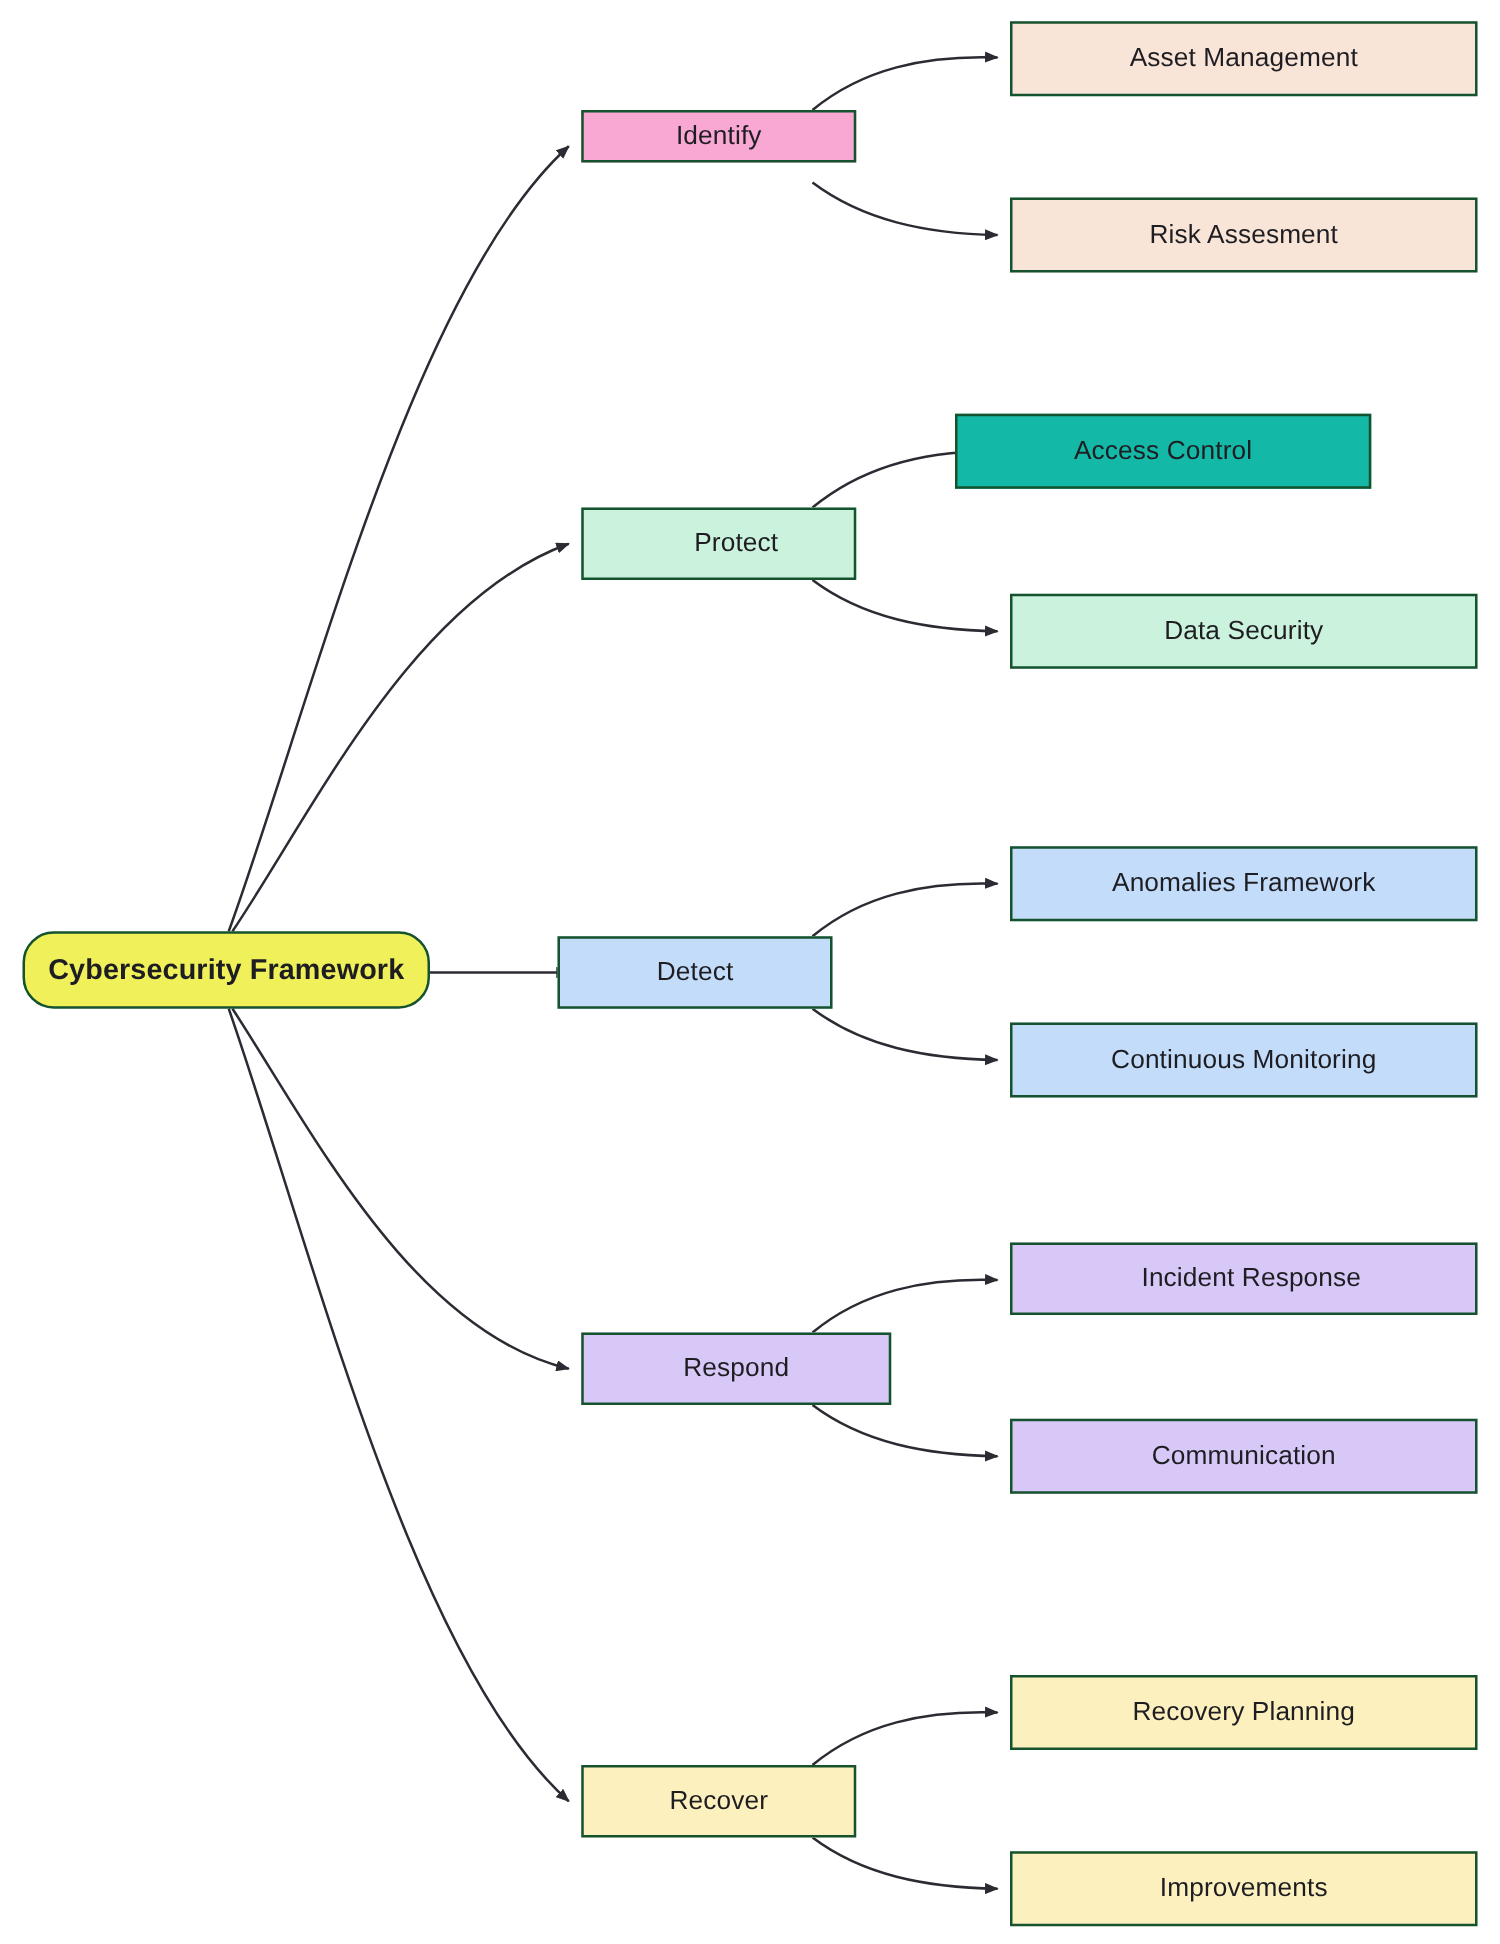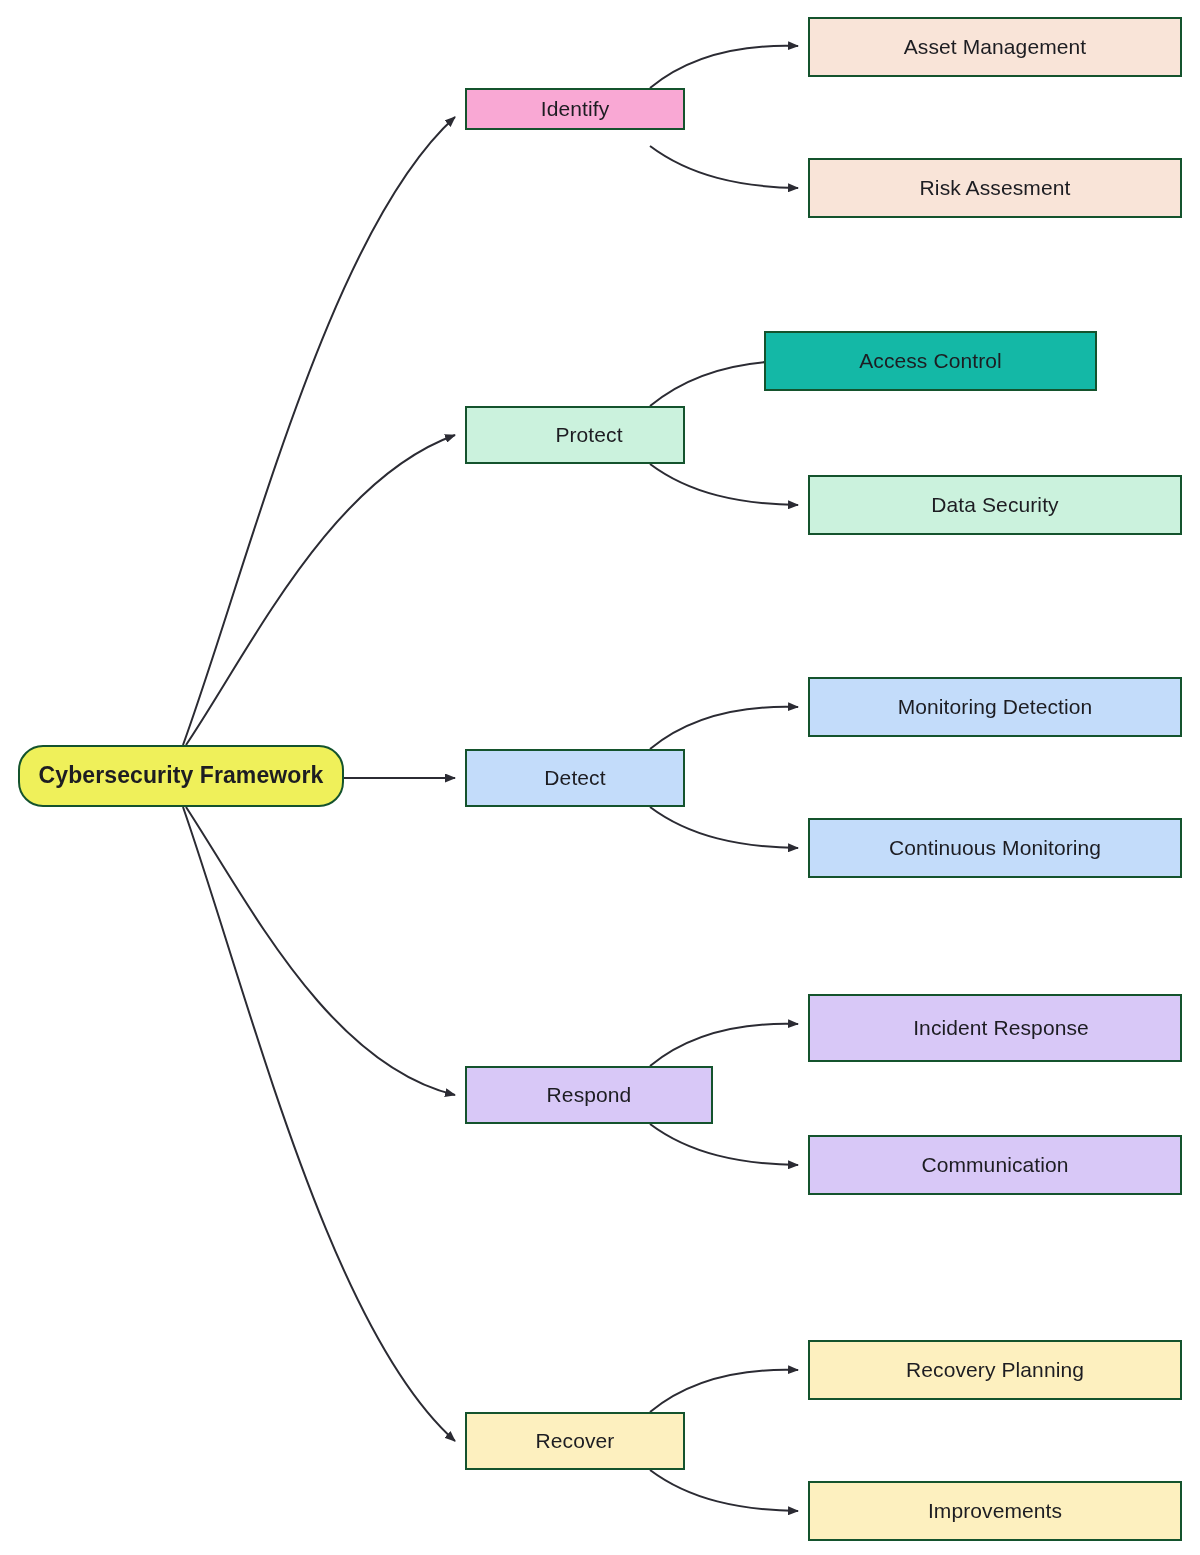--- a/index.html
+++ b/index.html
@@ -91,33 +91,33 @@
       </div>
       <div class="node branch" style="left: 465px; top: 406px; width: 220px; height: 58px; background: rgb(203, 242, 221); padding-left: 36px;">
         <span>Protect</span>
       </div>
       <div class="node leaf" style="left: 764px; top: 331px; width: 333px; height: 60px; background: #14b8a6;">
         <span>Access Control</span>
       </div>
       <div class="node leaf" style="left: 808px; top: 475px; width: 374px; height: 60px; background: rgb(203, 242, 221);">
         <span>Data Security</span>
       </div>
-      <div class="node branch" style="left: 465px; top: 749px; width: 220px; height: 58px; background: rgb(195, 220, 250);">
+      <div class="node branch" style="left: 446px; top: 749px; width: 220px; height: 58px; background: rgb(195, 220, 250);">
         <span>Detect</span>
       </div>
       <div class="node leaf" style="left: 808px; top: 677px; width: 374px; height: 60px; background: rgb(195, 220, 250);">
-        <span>Monitoring Detection</span>
+        <span>Anomalies Framework</span>
       </div>
       <div class="node leaf" style="left: 808px; top: 818px; width: 374px; height: 60px; background: rgb(195, 220, 250);">
         <span>Continuous Monitoring</span>
       </div>
       <div class="node branch" style="left: 465px; top: 1066px; width: 248px; height: 58px; background: rgb(216, 200, 247);">
         <span>Respond</span>
       </div>
-      <div class="node leaf" style="left: 808px; top: 994px; width: 374px; height: 68px; background: rgb(216, 200, 247); padding-left: 20px;">
+      <div class="node leaf" style="left: 808px; top: 994px; width: 374px; height: 58px; background: rgb(216, 200, 247); padding-left: 20px;">
         <span>Incident Response</span>
       </div>
       <div class="node leaf" style="left: 808px; top: 1135px; width: 374px; height: 60px; background: rgb(216, 200, 247);">
         <span>Communication</span>
       </div>
       <div class="node branch" style="left: 465px; top: 1412px; width: 220px; height: 58px; background: rgb(253, 240, 191);">
         <span>Recover</span>
       </div>
       <div class="node leaf" style="left: 808px; top: 1340px; width: 374px; height: 60px; background: rgb(253, 240, 191);">
         <span>Recovery Planning</span>

